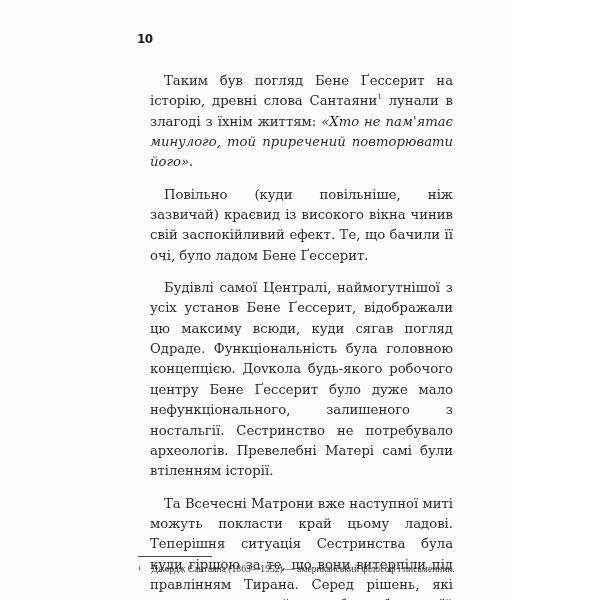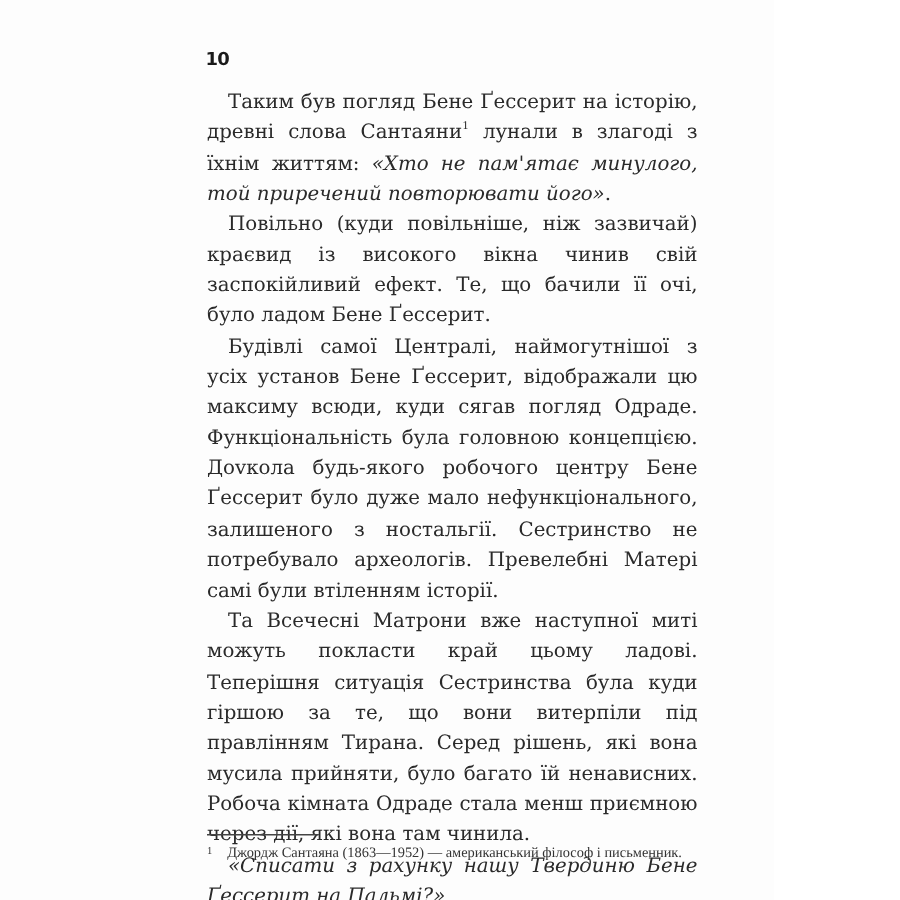--- a/index.html
+++ b/index.html
@@ -1,20 +1,20 @@
 <!DOCTYPE html>
 <html><head>
 <meta charset="utf-8">
 <style>
   html, body { margin:0; padding:0; }
   body { width:600px; height:600px; background:#ffffff; position:relative; overflow:hidden; }
   .page { position:absolute; left:0; top:0; width:516px; height:600px; background:#fdfdfd; }
   .page-num { position:absolute; left:137px; top:32px; font-family:"DejaVu Sans", sans-serif; font-weight:bold; font-size:12px; color:#1a1a1a; letter-spacing:-0.5px; }
   .text { position:absolute; left:138px; top:59px; width:327px; font-family:"DejaVu Serif", serif; font-size:13.2px; line-height:20.35px; color:#2a2a2a; }
-  .text p { margin:0; text-align:justify; text-indent:14px; hyphens:manual; }
+  .text p { margin:12px; text-align:justify; text-indent:14px; hyphens:manual; }
   .text p.italic { font-style:italic; }
   .text em { font-style:italic; }
   sup { font-size:7px; vertical-align:6px; line-height:0; }
   .rule { position:absolute; left:138px; top:556px; width:74px; height:1px; background:#444; }
   .footnote { position:absolute; left:138px; top:563px; width:330px; font-family:"Liberation Serif", serif; font-size:9.6px; color:#333; white-space:nowrap; }
   .footnote .fn-mark { font-size:7px; vertical-align:2px; margin-right:10px; }
 </style>
 </head>
 <body>
 

